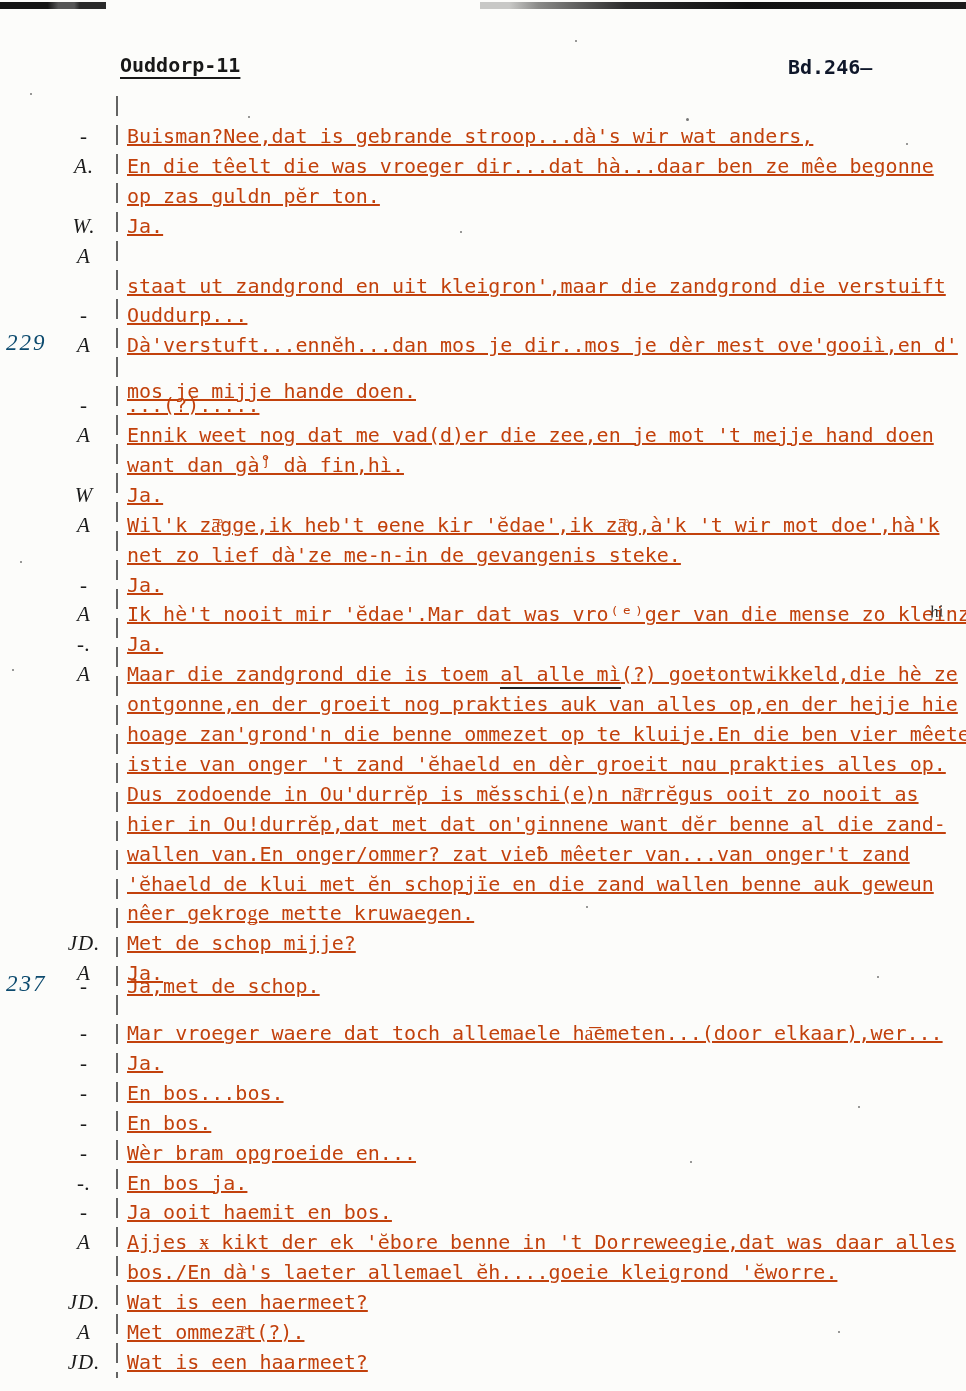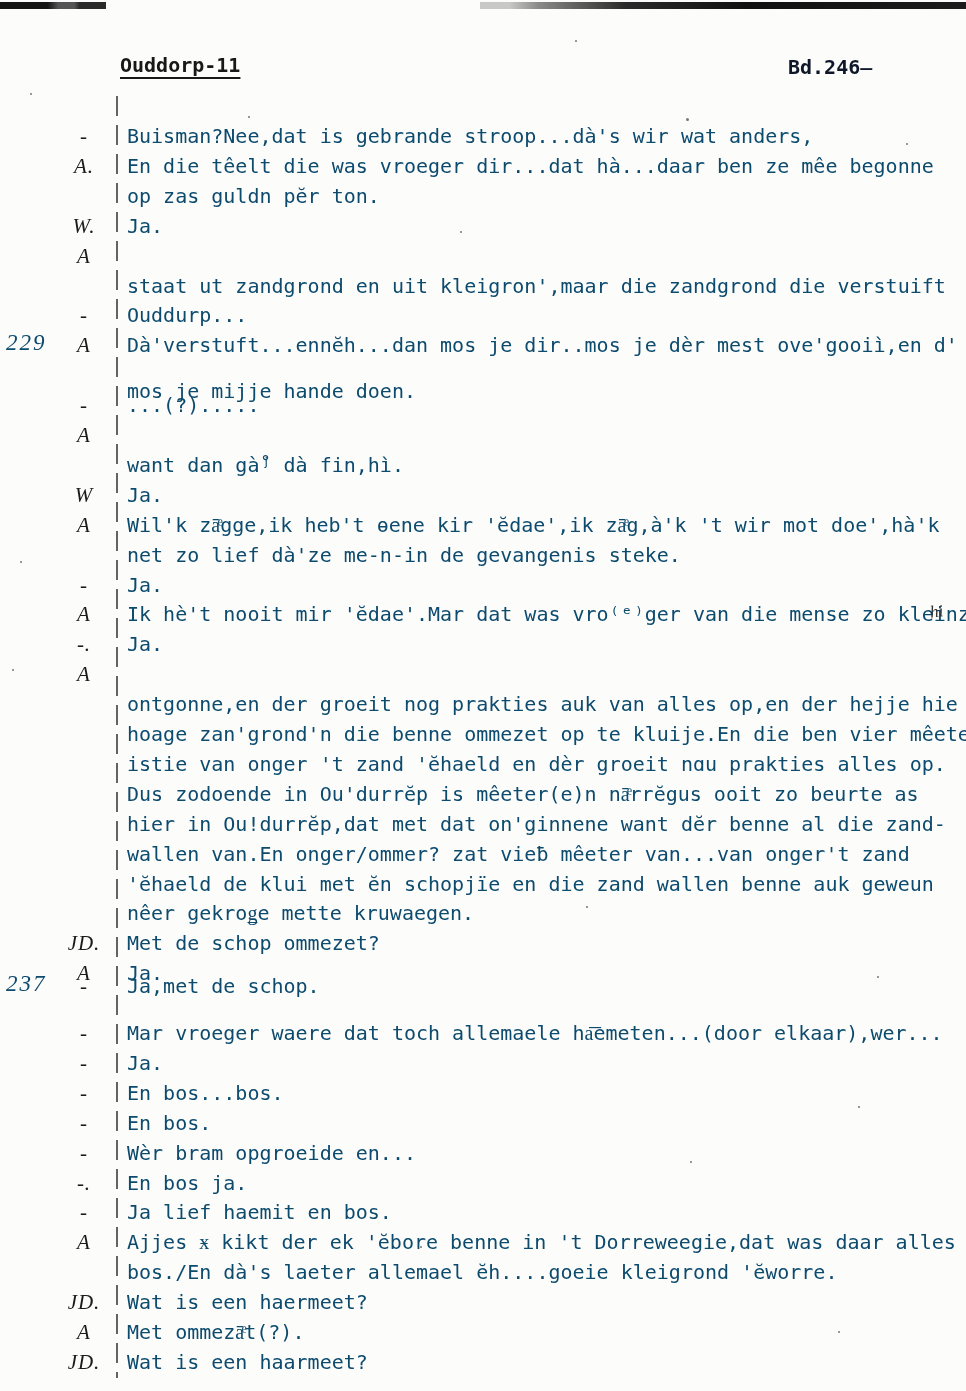--- a/index.html
+++ b/index.html
@@ -29,21 +29,21 @@
   .speaker{
     position:absolute;left:56px;top:0;width:56px;text-align:center;
     font:italic 21px/30px "Liberation Serif",serif;color:#1b1b1b;letter-spacing:1px;
   }
   .margin-num{
     position:absolute;left:6px;top:-2px;width:52px;
     font:italic 23px/30px "Liberation Serif",serif;color:#0c4a6e;letter-spacing:2px;
   }
   .line-text{
     position:absolute;left:127px;top:0;white-space:pre;
-    font:20px/30px "DejaVu Sans Mono",monospace;color:#0c4a6e;
+    font:20px/30px "DejaVu Sans Mono",monospace;color:#c2410c;text-decoration:underline;
   }
   .line-text .u{border-bottom:2px solid #222;padding-bottom:1px;}
   .edge-note{
     position:absolute;left:930px;top:602px;
     font:italic 17px "Liberation Serif",serif;color:#2e2e2e;transform:rotate(-8deg);
   }
   .speck{position:absolute;background:#4a4a4a;border-radius:50%;opacity:.75;}
 </style>
 </head>
 <body>
@@ -90,20 +90,21 @@
       </div>
       <div class="row" style="top: 376px; padding-left: 40px;">
         <span class="line-text">mos je mijje hande doen.</span>
       </div>
       <div class="row" style="top: 390.1px;">
         <span class="speaker">-</span>
         <span class="line-text">...(?).....</span>
       </div>
       <div class="row" style="top: 420px;">
         <span class="speaker">A</span>
+        <span class="line-text">Ennik weet nog dat me vad(d)er die zee,en je mot 't mejje hand doen</span>
       </div>
       <div class="row" style="top: 449.9px;">
         <span class="line-text">want dan gà̊ʲ dà fin,hì.</span>
       </div>
       <div class="row" style="top: 479.8px;">
         <span class="speaker">W</span>
         <span class="line-text">Ja.</span>
       </div>
       <div class="row" style="top: 509.7px;">
         <span class="speaker">A</span>
@@ -119,48 +120,49 @@
       <div class="row" style="top: 599.4px;">
         <span class="speaker">A</span>
         <span class="line-text">Ik hè't nooit mir 'ĕdae'.Mar dat was vro⁽ᵉ⁾ger van die mense zo kleinzig</span>
       </div>
       <div class="row" style="top: 629.3px;">
         <span class="speaker">-.</span>
         <span class="line-text">Ja.</span>
       </div>
       <div class="row" style="top: 659.2px;">
         <span class="speaker">A</span>
+        <span class="line-text"><span>Maar die zandgrond die is toem </span><span class="u">al alle mì</span><span>(?) goeŧontwikkeld,die hè ze</span></span>
       </div>
       <div class="row" style="top: 689.1px;">
         <span class="line-text">ontgonne,en der groeit nog prakties auk van alles op,en der hejje hie</span>
       </div>
       <div class="row" style="top: 719px;">
         <span class="line-text">hoage zan'grond'n die benne ommezet op te kluije.En die ben vier mêete</span>
       </div>
       <div class="row" style="top: 748.9px;">
         <span class="line-text">istie van onger 't zand 'ĕhaeld en dèr groeit nɑu prakties alles op.</span>
       </div>
       <div class="row" style="top: 778.8px;">
-        <span class="line-text">Dus zodoende in Ou'durrĕp is mêeter(e)n nāͤrrĕgus ooit zo beurte as</span>
+        <span class="line-text">Dus zodoende in Ou'durrĕp is mĕsschi(e)n nāͤrrĕgus ooit zo nooit as</span>
       </div>
       <div class="row" style="top: 808.7px;">
         <span class="line-text">hier in Ou!durrĕp,dat met dat on'ginnene want dĕr benne al die zand-</span>
       </div>
       <div class="row" style="top: 838.6px;">
         <span class="line-text">wallen van.En onger/ommer? zat vieƀ mêeter van...van onger't zand</span>
       </div>
       <div class="row" style="top: 868.5px; text-align: center;">
         <span class="line-text">'ĕhaeld de klui met ĕn schopjïe en die zand wallen benne auk geweun</span>
       </div>
       <div class="row" style="top: 898.4px;">
         <span class="line-text">nêer gekroǥe mette kruwaegen.</span>
       </div>
       <div class="row" style="top: 928.3px;">
         <span class="speaker">JD.</span>
-        <span class="line-text">Met de schop ommezet?</span>
+        <span class="line-text">Met de schop mijje?</span>
       </div>
       <div class="row" style="top: 958.2px;">
         <span class="speaker">A</span>
         <span class="line-text">Ja.</span>
       </div>
       <div class="row" style="top: 971px;">
         <span class="margin-num">237</span>
         <span class="speaker">-</span>
         <span class="line-text">Ja,met de schop.</span>
       </div>
@@ -183,21 +185,21 @@
       <div class="row" style="top: 1137.6px;">
         <span class="speaker">-</span>
         <span class="line-text">Wèr bram opgroeide en...</span>
       </div>
       <div class="row" style="top: 1167.5px;">
         <span class="speaker">-.</span>
         <span class="line-text">En bos ja.</span>
       </div>
       <div class="row" style="top: 1197.4px;">
         <span class="speaker">-</span>
-        <span class="line-text">Ja lief haemit en bos.</span>
+        <span class="line-text">Ja ooit haemit en bos.</span>
       </div>
       <div class="row" style="top: 1227.3px;">
         <span class="speaker">A</span>
         <span class="line-text">Ajjes ӿ kikt der ek 'ĕbore benne in 't Dorreweegie,dat was daar alles</span>
       </div>
       <div class="row" style="top: 1257.2px;">
         <span class="line-text">bos./En dà's laeter allemael ĕh....goeie kleigrond 'ĕworre.</span>
       </div>
       <div class="row" style="top: 1287.1px;">
         <span class="speaker">JD.</span>

